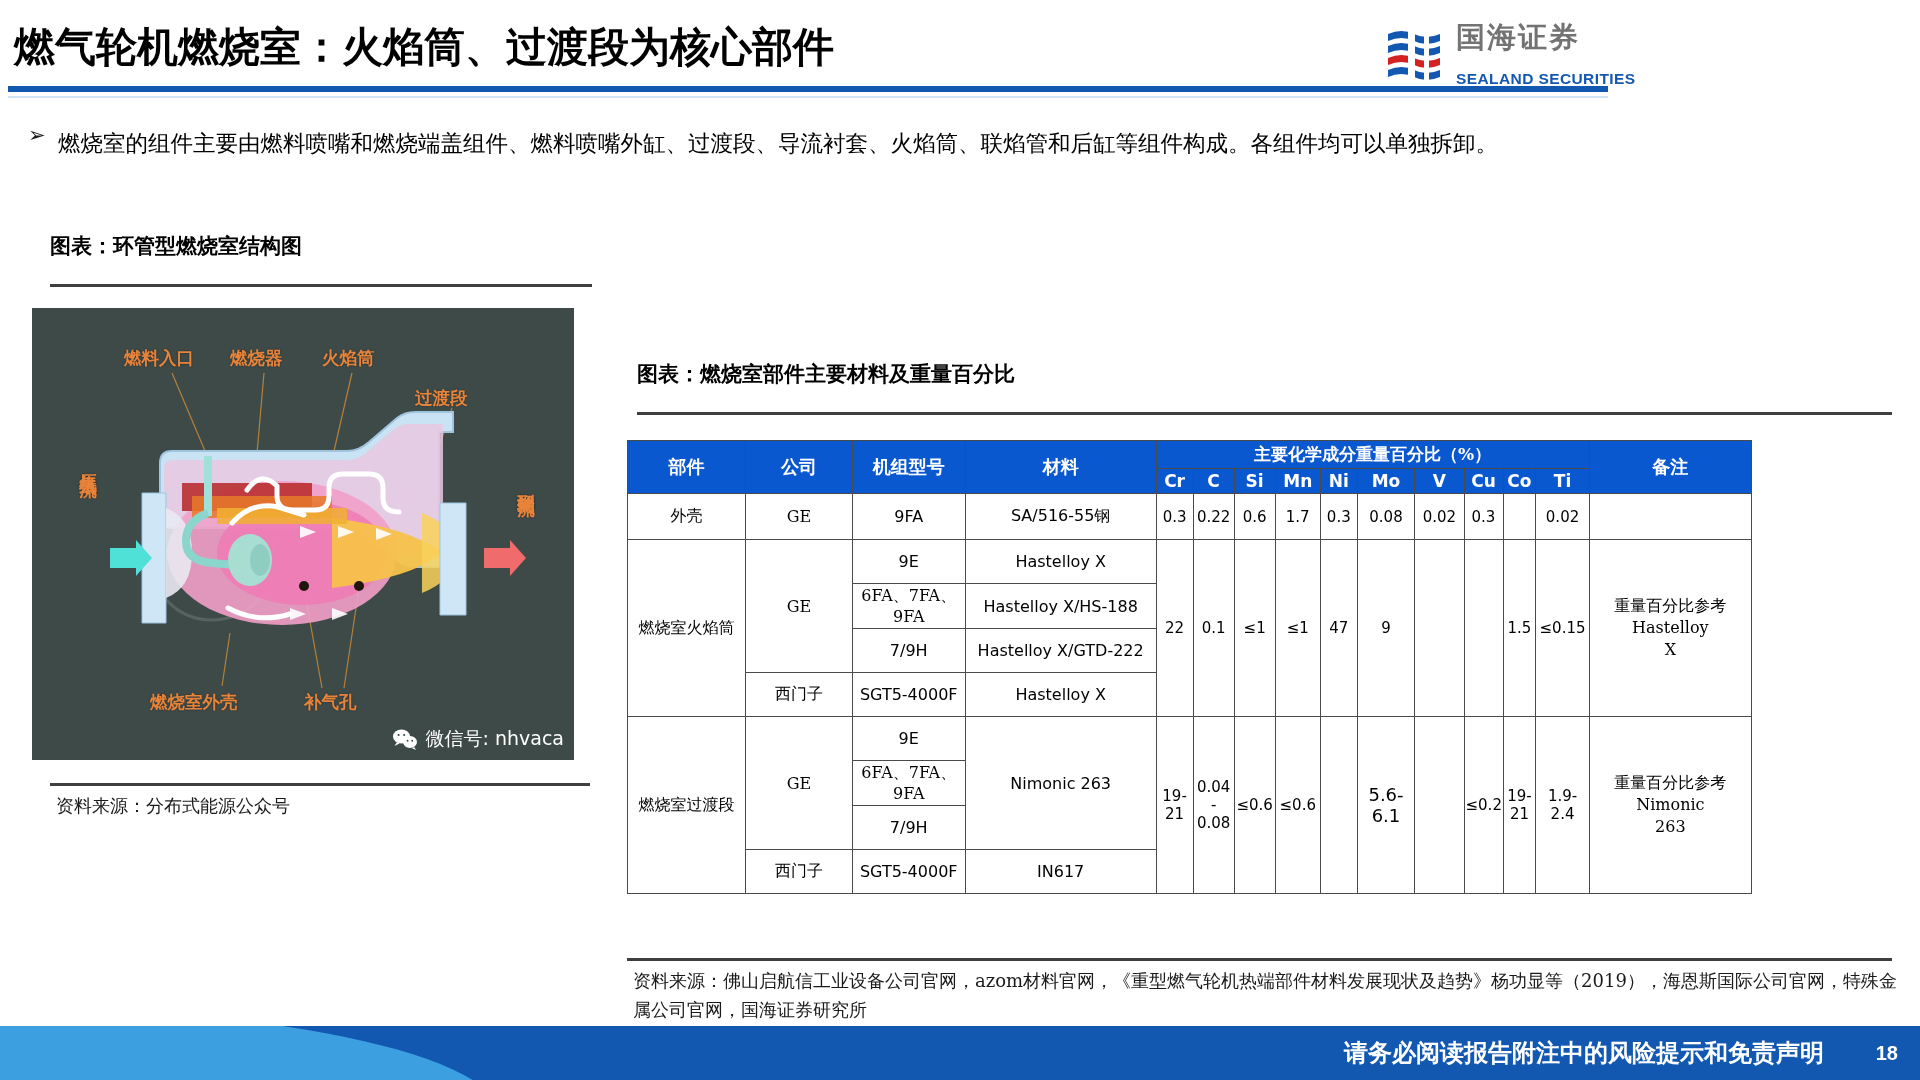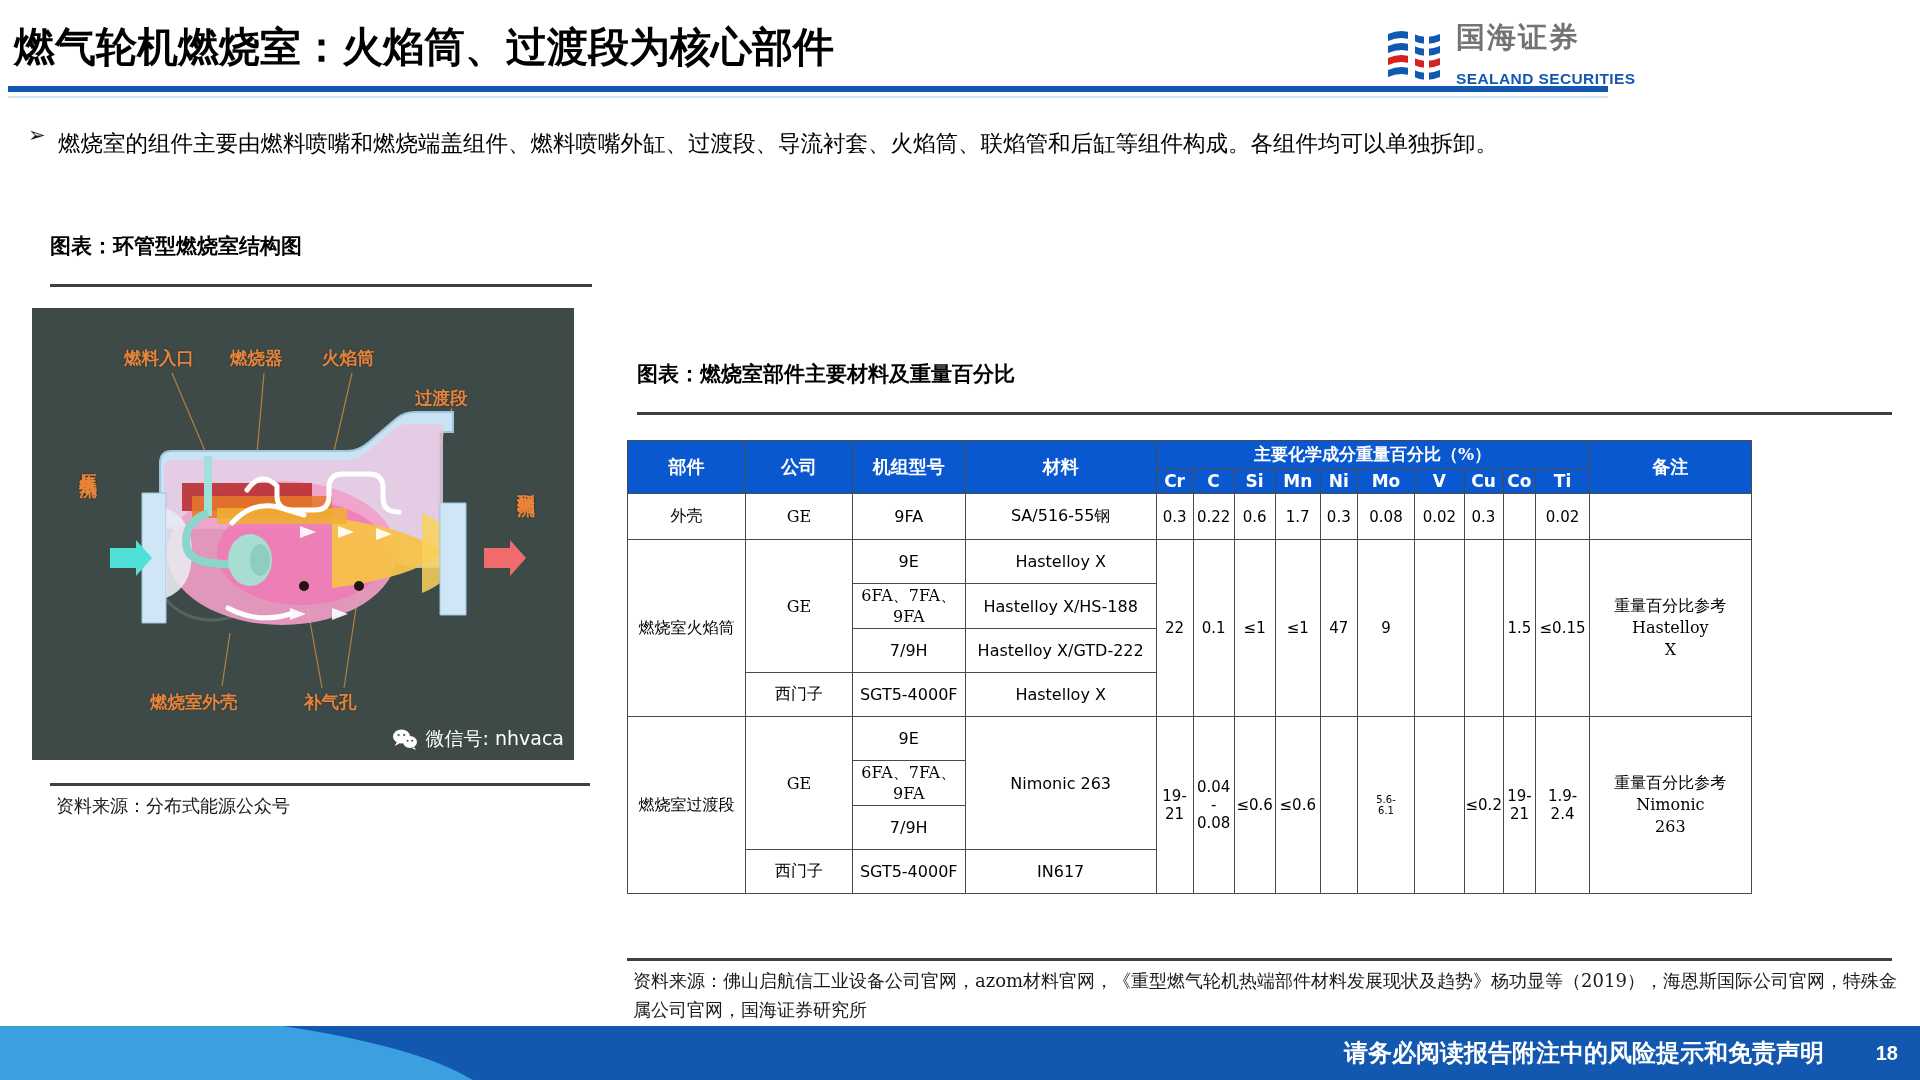--- a/index.html
+++ b/index.html
@@ -346,21 +346,21 @@
           <td rowspan="3">Nimonic 263</td>
           <td rowspan="4" style="font-size: 15px;">19-<br>21</td>
           <td rowspan="4" style="font-size: 15px;">
             <div>0.04</div>
             <div>-</div>
             <div>0.08</div>
           </td>
           <td rowspan="4" style="font-size: 15px;">≤0.6</td>
           <td rowspan="4" style="font-size: 15px;">≤0.6</td>
           <td rowspan="4" style="font-size: 15px;"></td>
-          <td rowspan="4" style="font-size: 10px;">5.6-<br>6.1</td>
+          <td rowspan="4" style="font-size: 18px;">5.6-<br>6.1</td>
           <td rowspan="4" style="font-size: 15px;"></td>
           <td rowspan="4" style="font-size: 15px;">≤0.2</td>
           <td rowspan="4" style="font-size: 15px;">19-<br>21</td>
           <td rowspan="4" style="font-size: 15px;">1.9-<br>2.4</td>
           <td class="note" rowspan="4">重量百分比参考<br>Nimonic<br>263</td>
         </tr>
         <tr>
           <td class="cn" style="height: 44px;">6FA、7FA、9FA</td>
         </tr>
         <tr>

